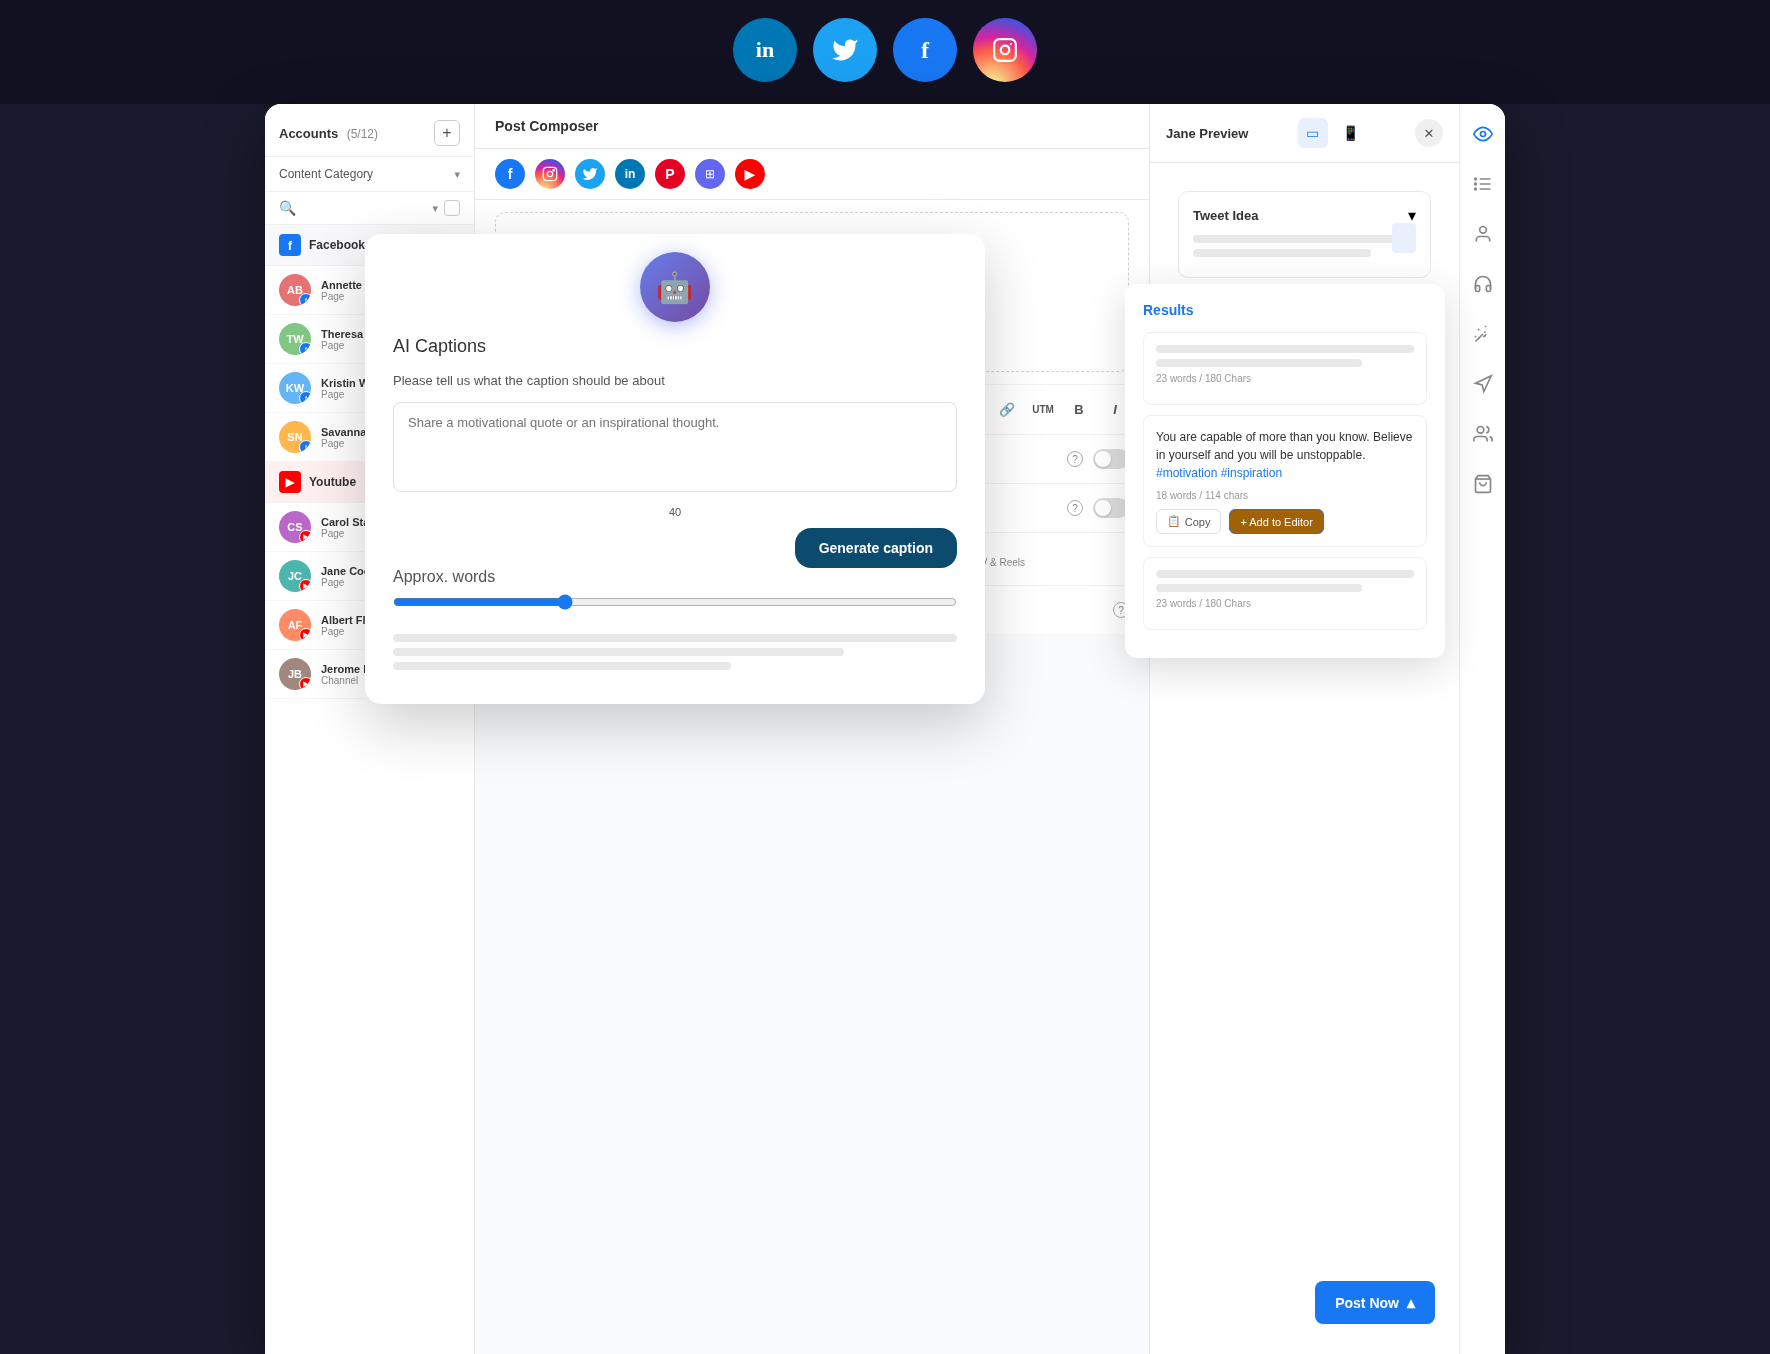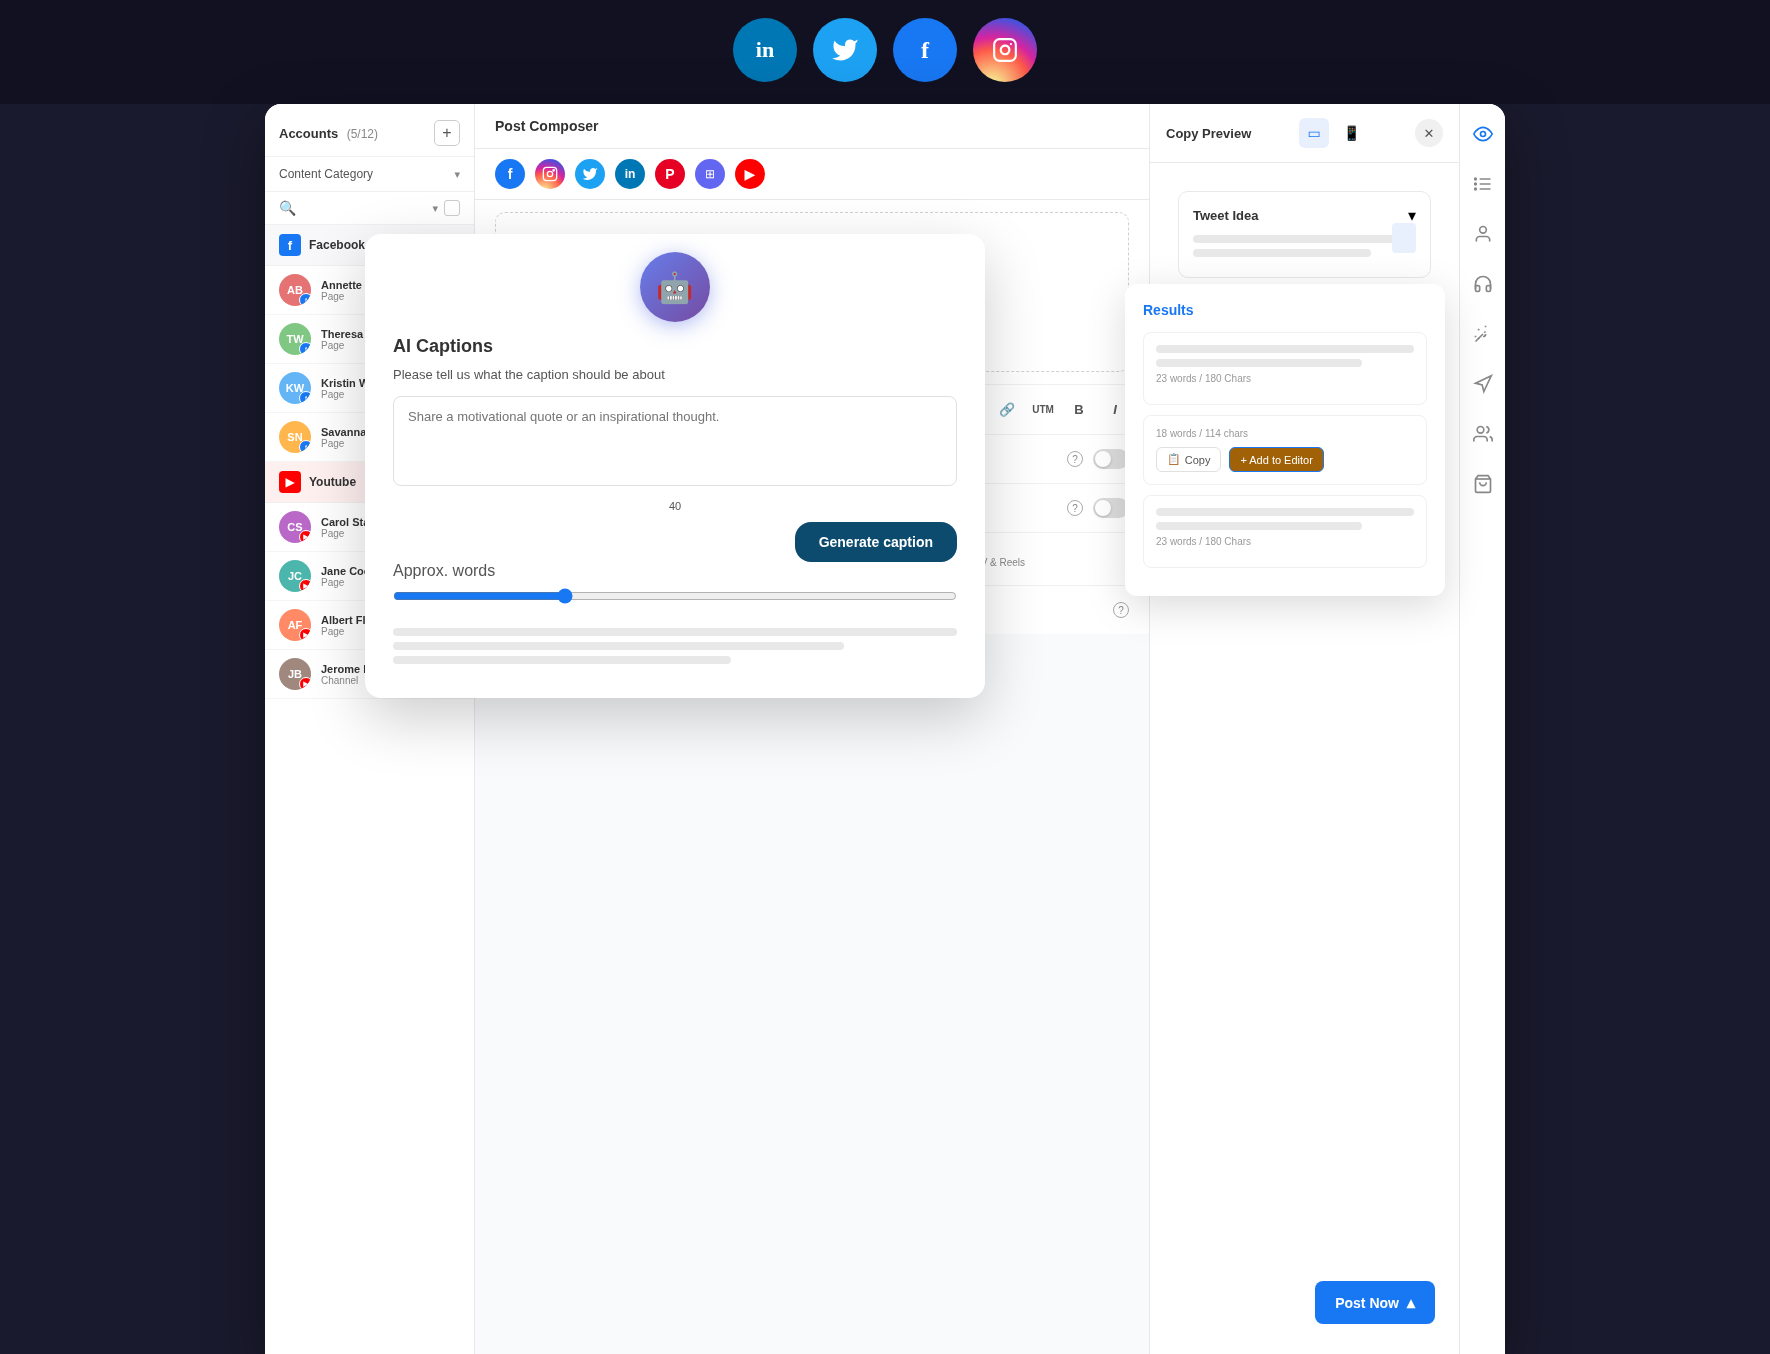--- a/index.html
+++ b/index.html
@@ -646,23 +646,23 @@
       width: 620px;
       background: white;
       border-radius: 16px;
       box-shadow: 0 20px 60px rgba(0,0,0,0.2);
       padding: 28px;
       z-index: 100;
     }
 
     .ai-captions-title {
       font-size: 18px;
-      font-weight: 700;
+      font-weight: 400;
       color: #333;
-      margin-bottom: 10px;
+      margin-bottom: 16px;
     }
 
     .ai-captions-subtitle {
       font-size: 13px;
       color: #555;
       margin-bottom: 14px;
     }
 
     .ai-textarea {
       width: 100%;
@@ -1090,21 +1090,21 @@
 
     <div class="schedule-row">
       <div class="schedule-icon-wrap">📅</div>
       <span class="toggle-label">Posting Schedule</span>
       <div class="question-icon">?</div>
     </div>
   </div>
 
   <div class="preview-panel">
     <div class="preview-header">
-      <span class="preview-title">Copy Preview</span>
+      <span class="preview-title">Jane Preview</span>
       <div class="preview-actions">
         <div class="preview-action-btn active">▭</div>
         <div class="preview-action-btn">📱</div>
       </div>
       <div class="close-btn">✕</div>
     </div>
 
     <div class="preview-content">
 
       <div class="tweet-idea-panel">
@@ -1220,20 +1220,23 @@
   <div class="results-panel">
     <div class="results-title">Results</div>
 
     <div class="result-item">
       <div class="skeleton-line skeleton-full"></div>
       <div class="skeleton-line skeleton-med"></div>
       <div class="result-meta">23 words / 180 Chars</div>
     </div>
 
     <div class="result-item">
+      <div class="result-text">
+        You are capable of more than you know. Believe in yourself and you will be unstoppable. <span class="result-hashtag">#motivation #inspiration</span>
+      </div>
       <div class="result-meta">18 words / 114 chars</div>
       <div class="result-actions">
         <button class="result-btn">
           <span>📋</span>
           <span>Copy</span>
         </button>
         <button class="result-btn result-btn-primary">
           <span>+ Add to Editor</span>
         </button>
       </div>

